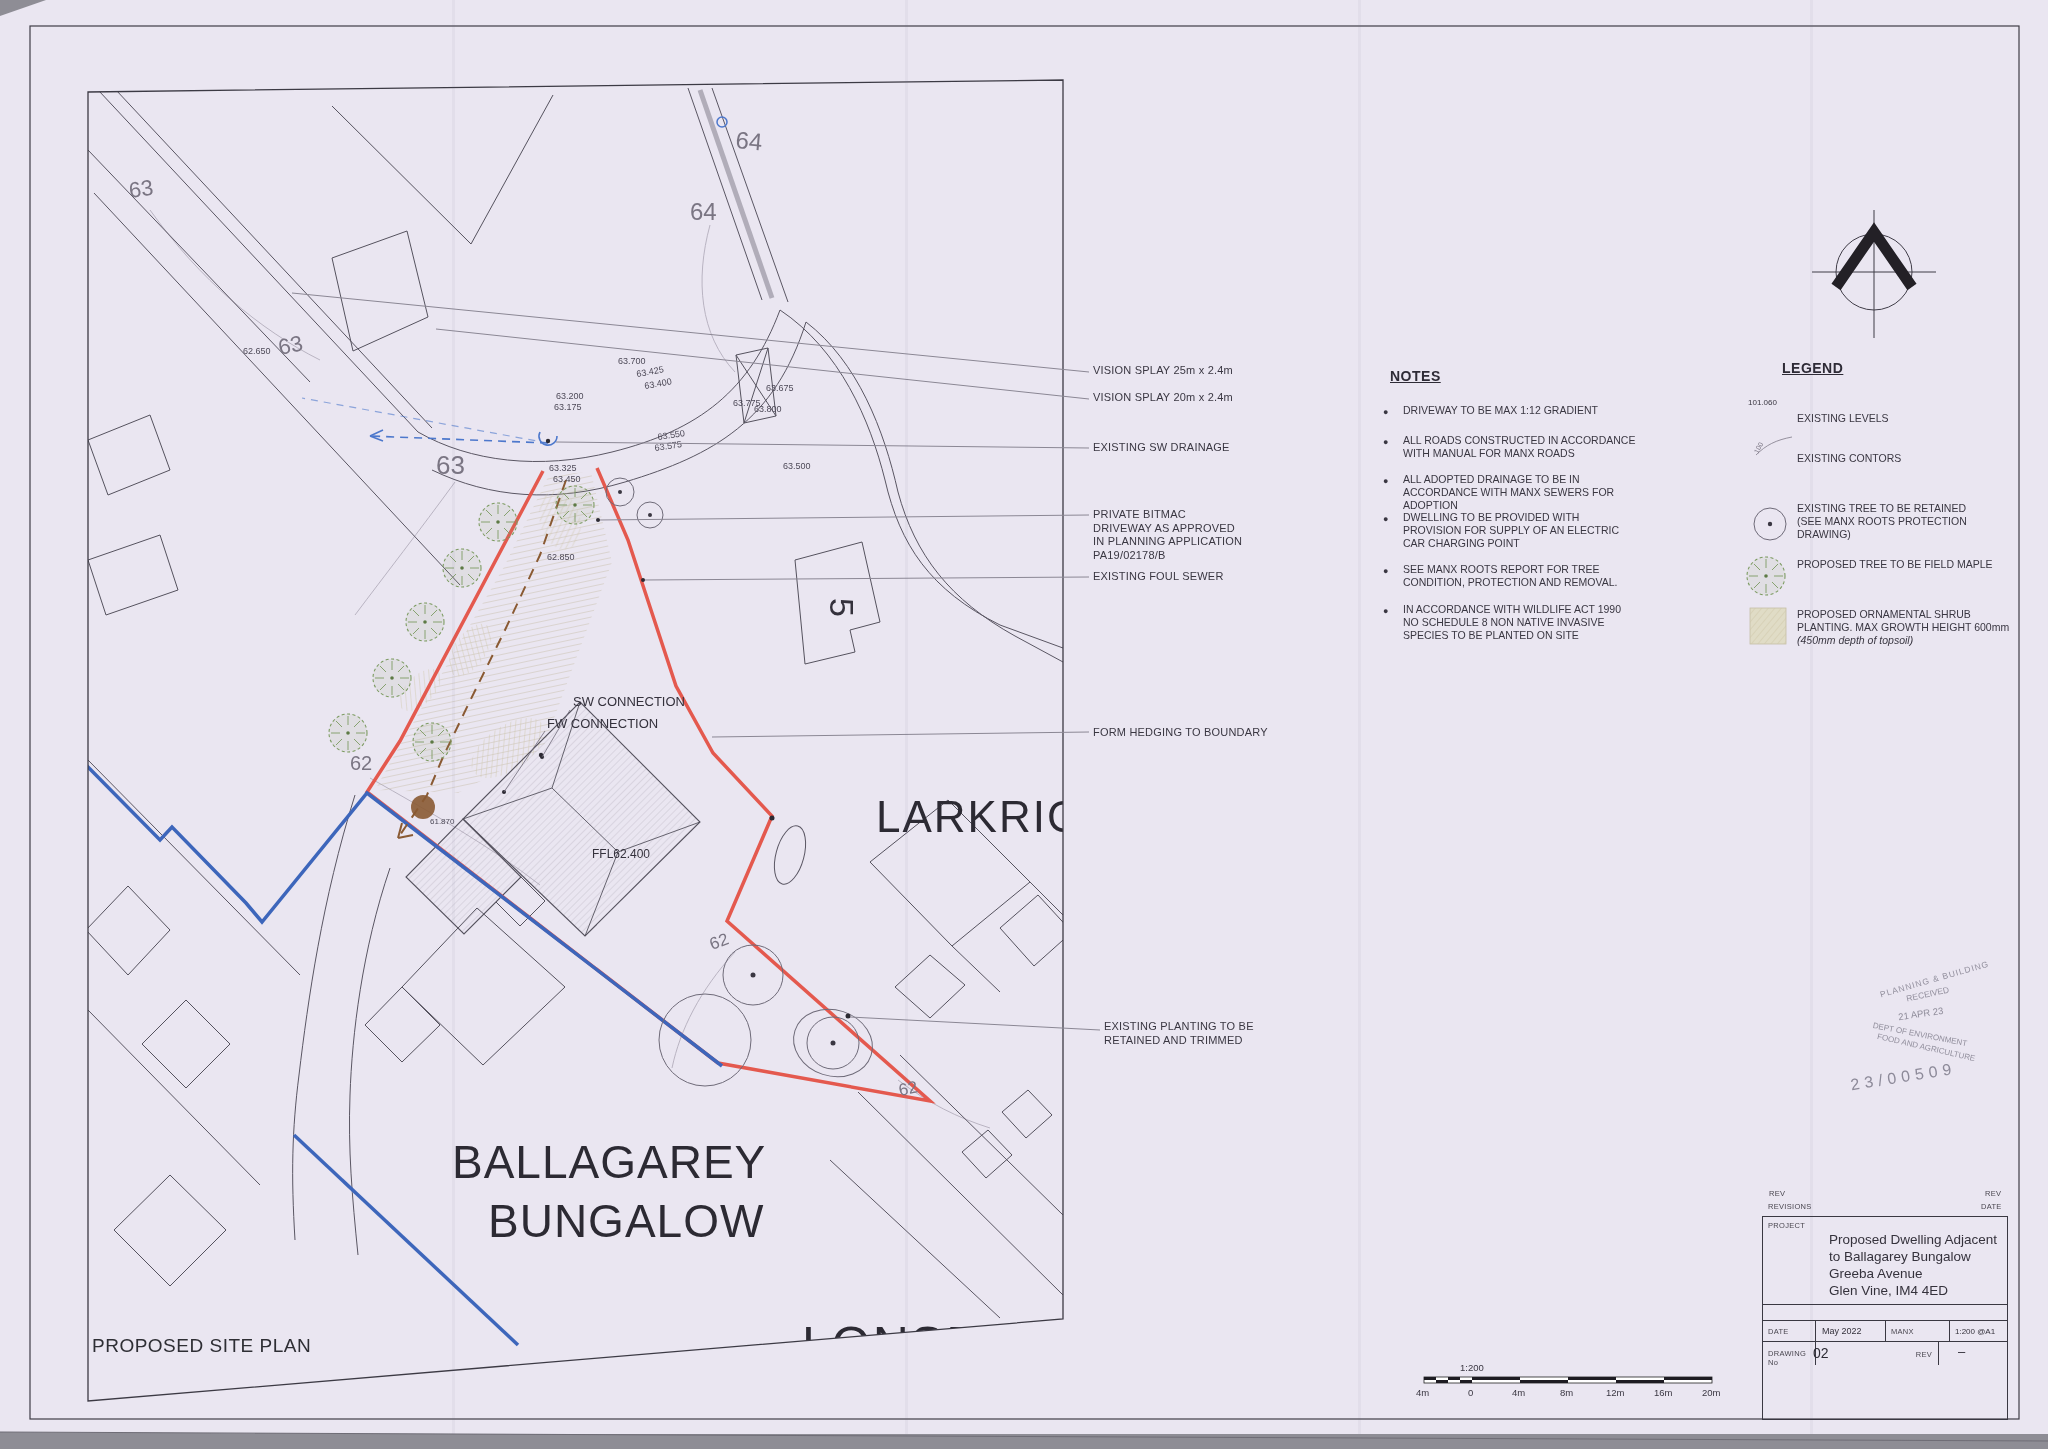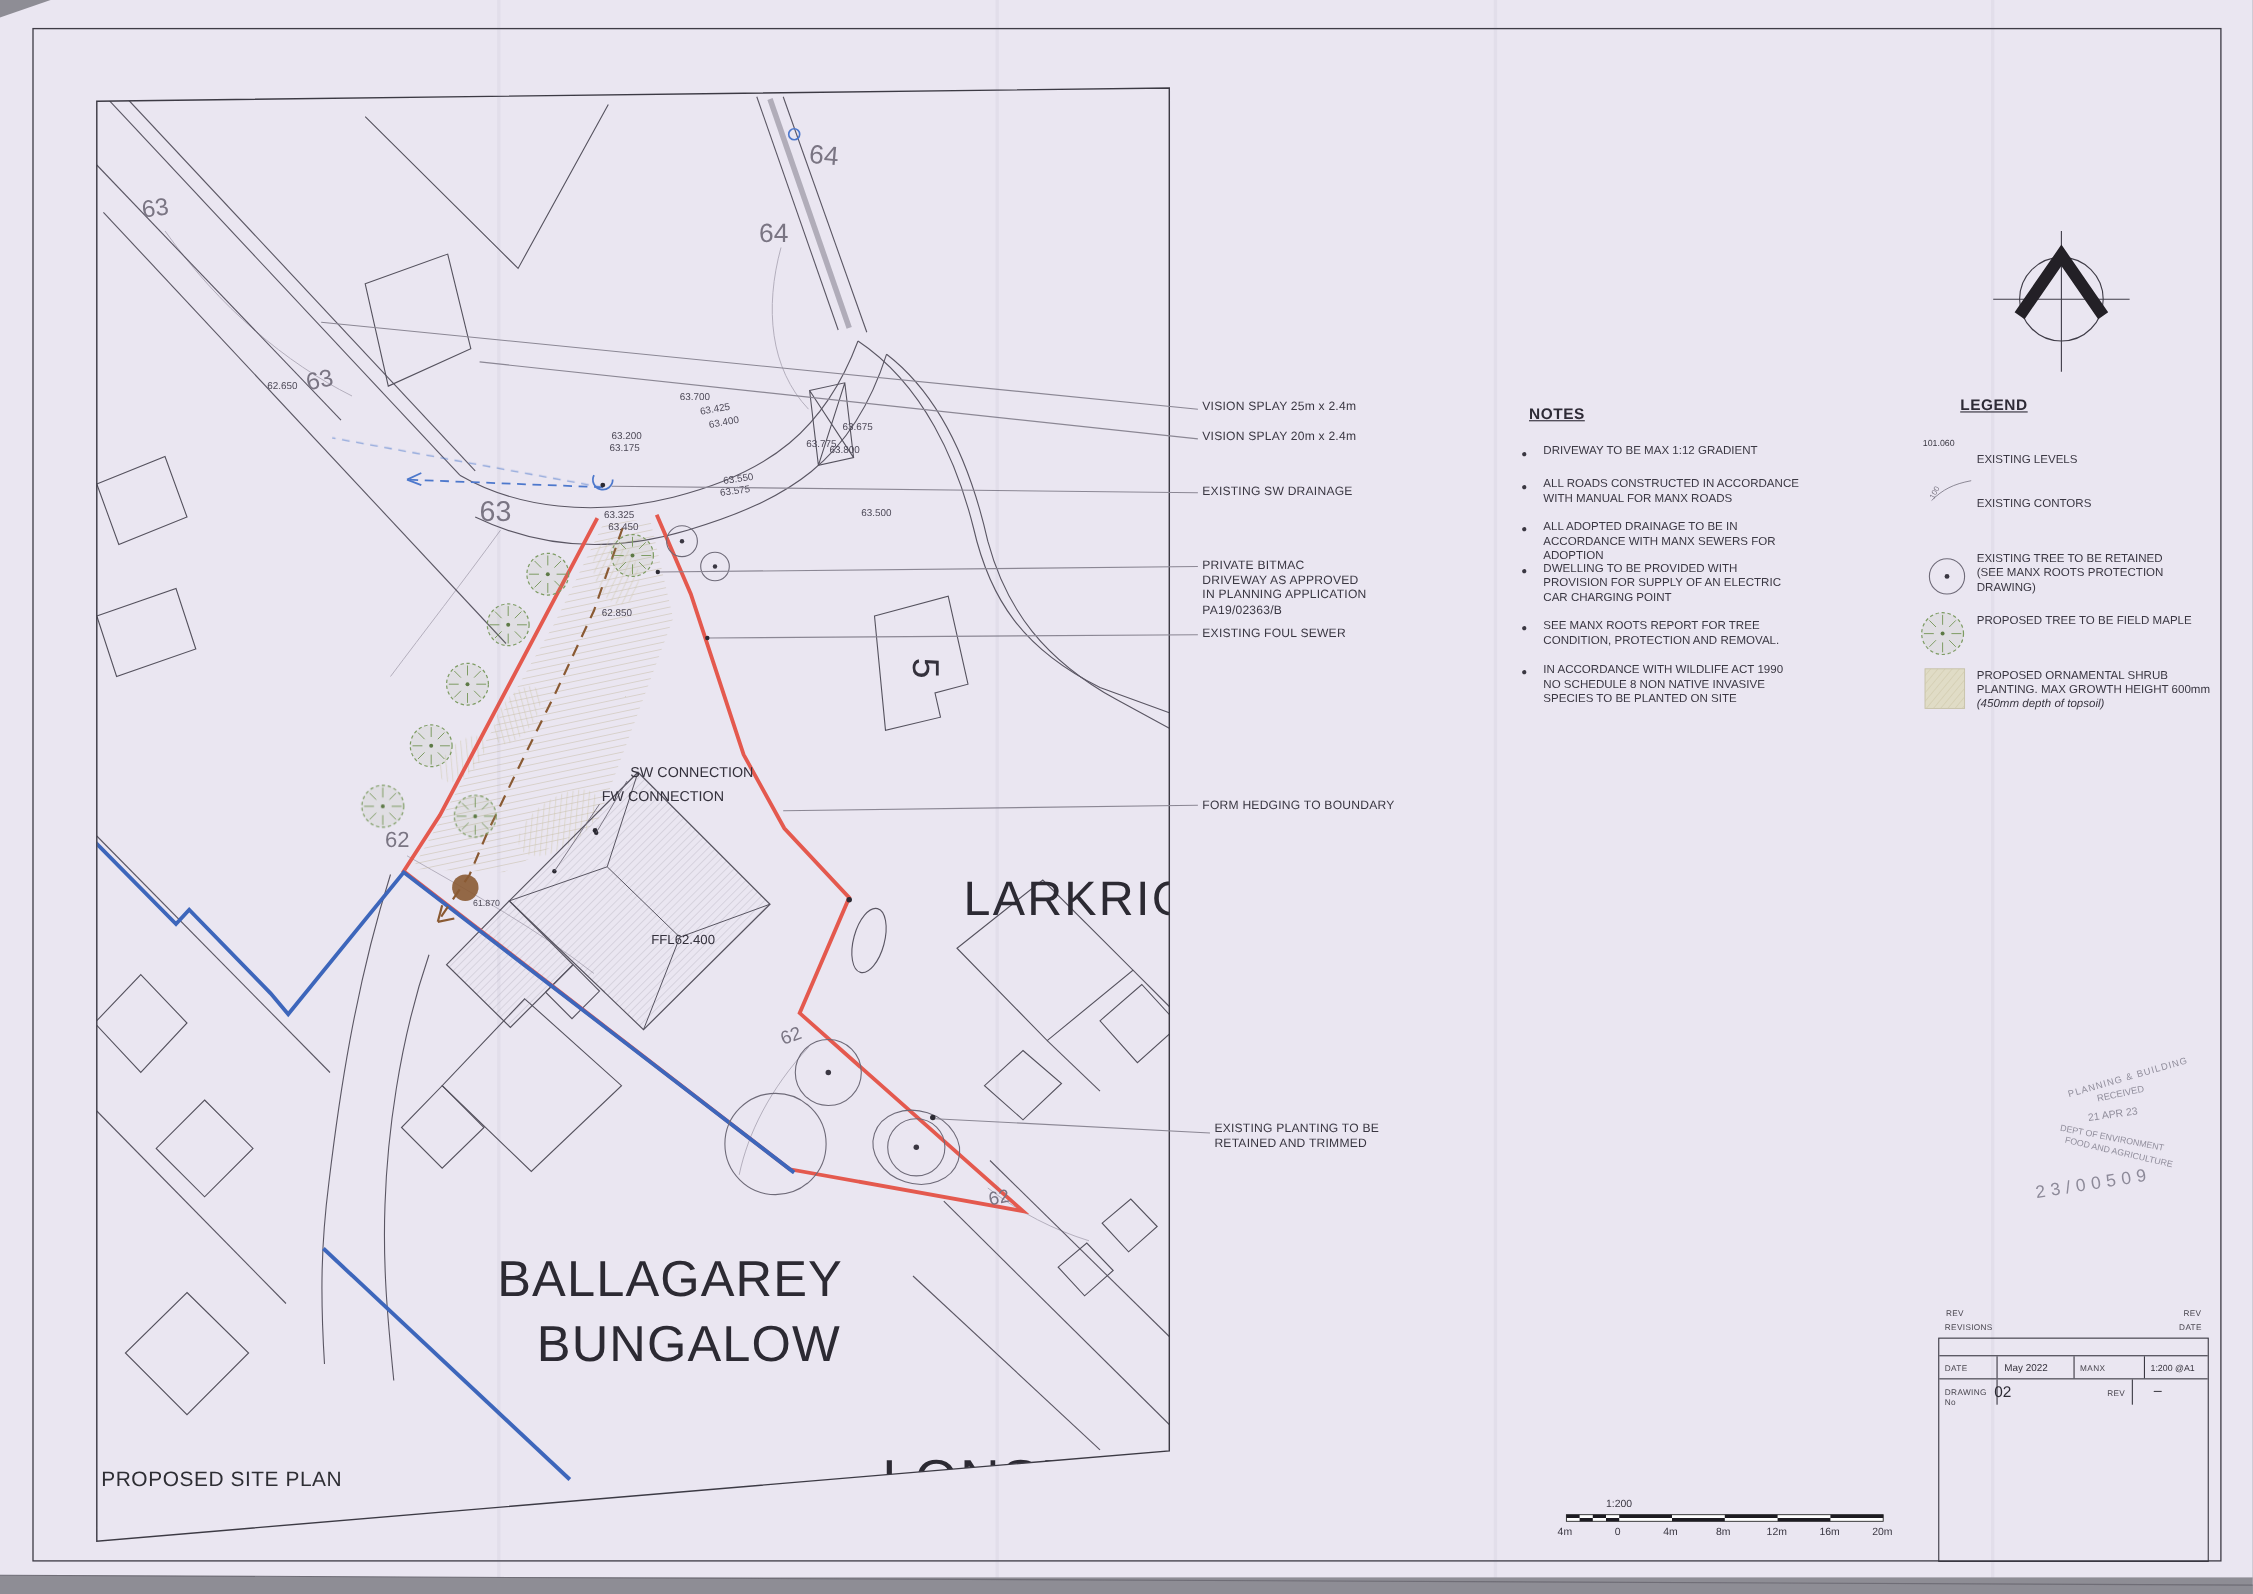--- a/index.html
+++ b/index.html
@@ -281,21 +281,21 @@
   </g>
 
   <path d="M 0,1432 L 2048,1441 L 2048,1449 L 0,1449 Z" fill="#8e8d95"></path>
   <path d="M 0,1432 L 2048,1441" stroke="#6f6d76" stroke-width="1"></path>
   <path d="M 0,0 L 46,0 L 0,16 Z" fill="#8e8d95"></path>
 </svg>
 
 <div class="txt callout" style="left:1093px;top:364px;width:220px">VISION SPLAY 25m x 2.4m</div>
 <div class="txt callout" style="left:1093px;top:391px;width:220px">VISION SPLAY 20m x 2.4m</div>
 <div class="txt callout" style="left:1093px;top:441px;width:220px">EXISTING SW DRAINAGE</div>
-<div class="txt callout" style="left:1093px;top:508px;width:152px">PRIVATE BITMAC DRIVEWAY AS APPROVED IN PLANNING APPLICATION PA19/02363/B</div>
+<div class="txt callout" style="left:1093px;top:508px;width:152px">PRIVATE BITMAC DRIVEWAY AS APPROVED IN PLANNING APPLICATION PA19/02178/B</div>
 <div class="txt callout" style="left:1093px;top:570px;width:220px">EXISTING FOUL SEWER</div>
 <div class="txt callout" style="left:1093px;top:726px;width:220px">FORM HEDGING TO BOUNDARY</div>
 <div class="txt callout" style="left:1104px;top:1020px;width:160px">EXISTING PLANTING TO BE RETAINED AND TRIMMED</div>
 
 <div class="txt notes-title" style="left:1390px;top:368px">NOTES</div>
 <div class="txt note-item" style="left:1403px;top:404px"><span class="note-bullet">●</span><span>DRIVEWAY TO BE MAX 1:12 GRADIENT</span></div>
 <div class="txt note-item" style="left:1403px;top:434px"><span class="note-bullet">●</span><span>ALL ROADS CONSTRUCTED IN ACCORDANCE WITH MANUAL FOR MANX ROADS</span></div>
 <div class="txt note-item" style="left:1403px;top:473px"><span class="note-bullet">●</span><span>ALL ADOPTED DRAINAGE TO BE IN ACCORDANCE WITH MANX SEWERS FOR ADOPTION</span></div>
 <div class="txt note-item" style="left:1403px;top:511px"><span class="note-bullet">●</span><span>DWELLING TO BE PROVIDED WITH PROVISION FOR SUPPLY OF AN ELECTRIC CAR CHARGING POINT</span></div>
 <div class="txt note-item" style="left:1403px;top:563px"><span class="note-bullet">●</span><span>SEE MANX ROOTS REPORT FOR TREE CONDITION, PROTECTION AND REMOVAL.</span></div>
@@ -318,20 +318,29 @@
 <div class="stamp" style="left:1850px;top:1068px;font-size:16px;letter-spacing:5px;color:#8d8a99;transform:rotate(-9deg)">23/00509</div>
 
 <div class="txt" style="left:92px;top:1335px;font-size:19px;letter-spacing:.5px;color:#2e2e34">PROPOSED SITE PLAN</div>
 
 <div class="tb tb-label" style="left:1769px;top:1189px">REV</div>
 <div class="tb tb-label" style="left:1768px;top:1202px">REVISIONS</div>
 <div class="tb tb-label" style="left:1985px;top:1189px">REV</div>
 <div class="tb tb-label" style="left:1981px;top:1202px">DATE</div>
 
 <div class="tb" id="title-block">
+  <div class="tb-row" style="height:88px">
+    <span class="tb-label" style="position:absolute;left:5px;top:4px">PROJECT</span>
+    <div style="position:absolute;left:66px;top:14px;font-size:13.5px;line-height:17px;color:#35323c">
+      <div>Proposed Dwelling Adjacent</div>
+      <div>to Ballagarey Bungalow</div>
+      <div>Greeba Avenue</div>
+      <div>Glen Vine, IM4 4ED</div>
+    </div>
+  </div>
   <div class="tb-row" style="height:16px"></div>
   <div class="tb-row" style="height:21px">
     <div class="tb-cell" style="left:0;width:53px">
         <span class="tb-label" style="position:absolute;left:5px;top:6px">DATE</span>
       </div>
     <div class="tb-cell" style="left:53px;width:70px">
         <span style="position:absolute;left:6px;top:5px;font-size:9px;color:#35323c">May 2022</span>
       </div>
     <div class="tb-cell" style="left:123px;width:64px">
         <span class="tb-label" style="position:absolute;left:5px;top:6px">MANX</span>

